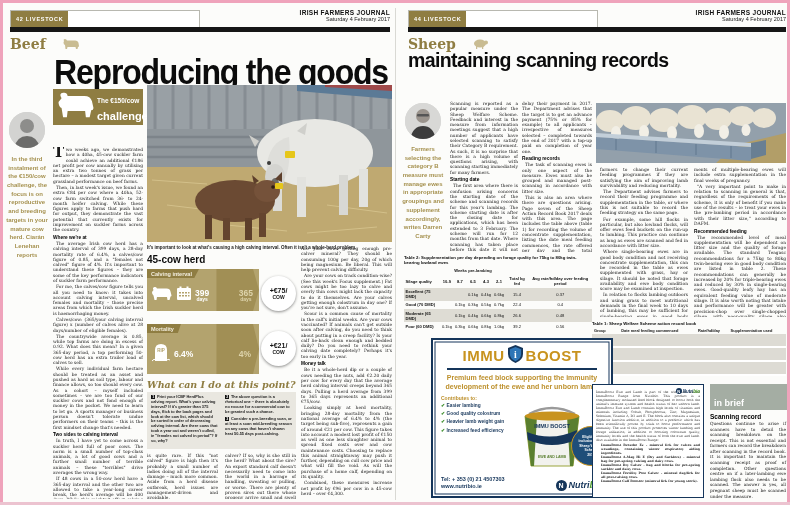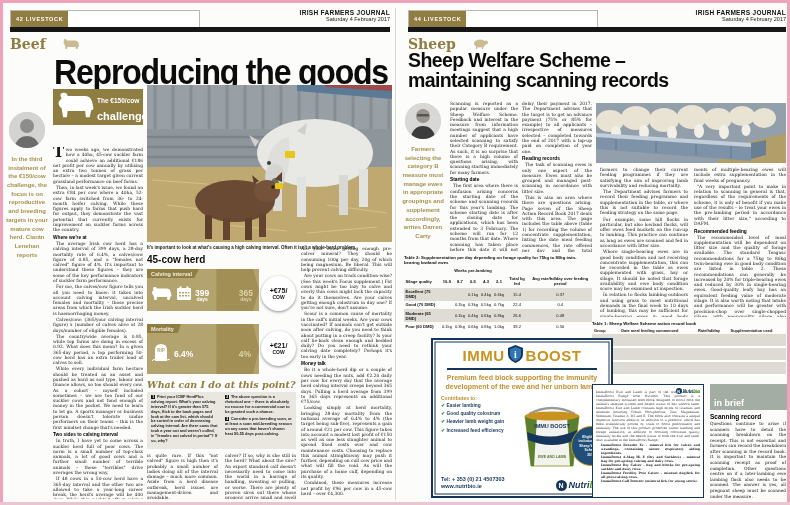--- a/index.html
+++ b/index.html
@@ -315,21 +315,20 @@
       <svg width="17" height="11" viewBox="0 0 34 22">
           <ellipse cx="16" cy="11" rx="12" ry="8" fill="#c9bc92"></ellipse>
           <circle cx="28" cy="9" r="4" fill="#c9bc92"></circle>
           <rect x="8" y="16" width="2.5" height="6" fill="#c9bc92"></rect>
           <rect x="20" y="16" width="2.5" height="6" fill="#c9bc92"></rect>
         </svg>
     </span>
   </div>
 
   <div class="abs headline hl-right" style="left:408px;top:50px;width:320px;">
-    <div>Sheep Welfare Scheme –</div>
     <div>maintaining scanning records</div>
   </div>
 
   <div class="abs avatar" style="left:405px;top:103px;width:36px;height:36px;">
     <svg width="36" height="36" viewBox="0 0 36 36">
         <rect width="36" height="36" fill="#d8d8d6"></rect>
         <circle cx="18" cy="13" r="7" fill="#9a938c"></circle>
         <rect x="12" y="11" width="12" height="2.5" rx="1" fill="#555"></rect>
         <path d="M5 36 Q8 23 18 23 q10 0 13 13 Z" fill="#3c3c3c"></path>
       </svg>

